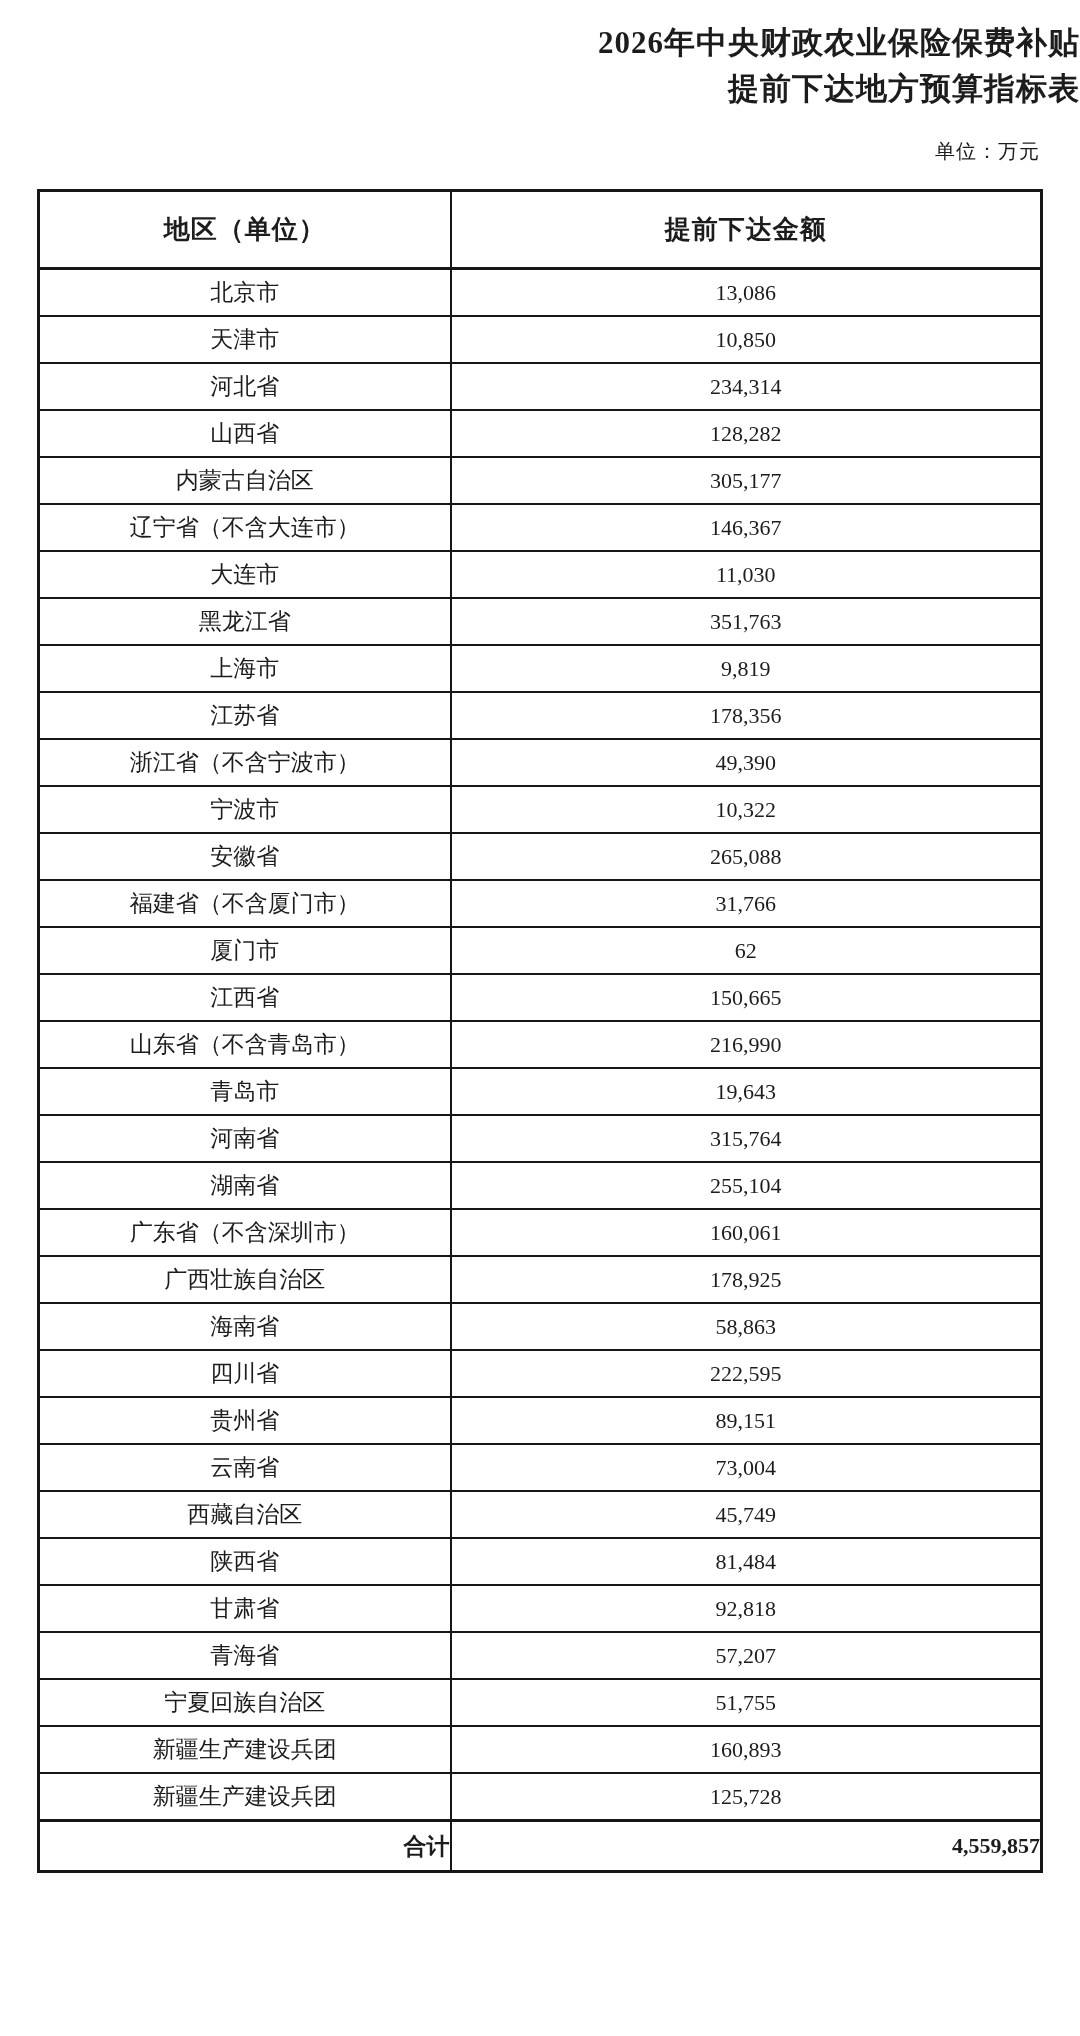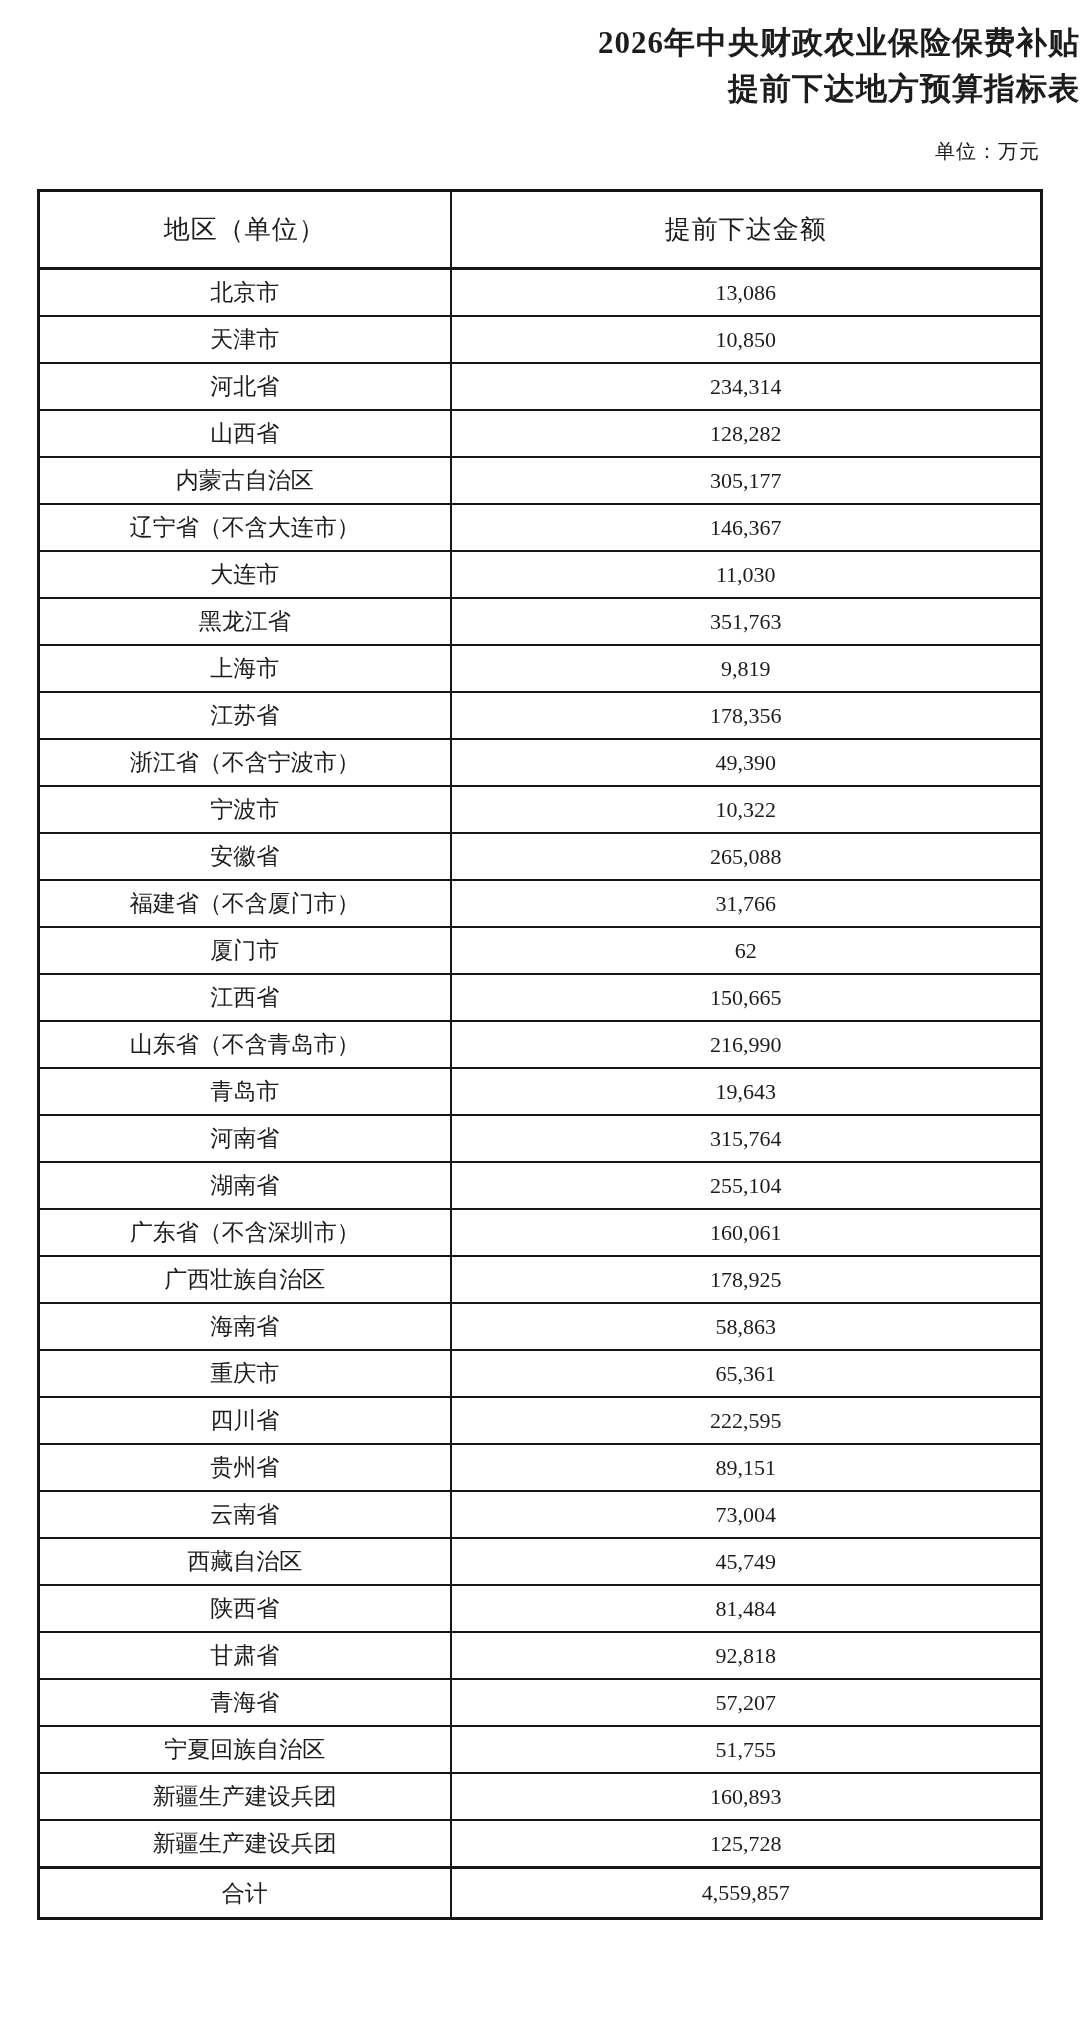--- a/index.html
+++ b/index.html
@@ -41,36 +41,37 @@
     border: 2px solid #161616;
     text-align: center;
     vertical-align: middle;
     padding: 0;
     overflow: hidden;
     white-space: nowrap;
   }
   table.budget-table thead th {
     height: 75px;
     font-size: 26px;
-    font-weight: 400;
+    font-weight: 700;
     border-bottom: 3px solid #161616;
     letter-spacing: 1px;
   }
   table.budget-table td {
     height: 45px;
     font-size: 23px;
   }
   table.budget-table td.amount {
     font-size: 22px;
     margin-top: 20px;
   }
   table.budget-table tbody.total-body td {
     height: 48px;
-    font-weight: 400;
+    font-weight: 700;
     border-top: 3px solid #161616;
+    text-align: right;
   }
 </style>
 </head>
 <body>
 
 <div class="doc-title">
   <div>2026年中央财政农业保险保费补贴</div>
   <div>提前下达地方预算指标表</div>
 </div>
 
@@ -198,24 +199,20 @@
   <tr>
     <td class="region">广西壮族自治区</td>
     <td class="amount">178,925</td>
   </tr>
 
   <tr>
     <td class="region">海南省</td>
     <td class="amount">58,863</td>
   </tr>
 
-  <tr>
-    <td class="region">重庆市</td>
-    <td class="amount">65,361</td>
-  </tr>
 
   <tr>
     <td class="region">四川省</td>
     <td class="amount">222,595</td>
   </tr>
 
   <tr>
     <td class="region">贵州省</td>
     <td class="amount">89,151</td>
   </tr>

